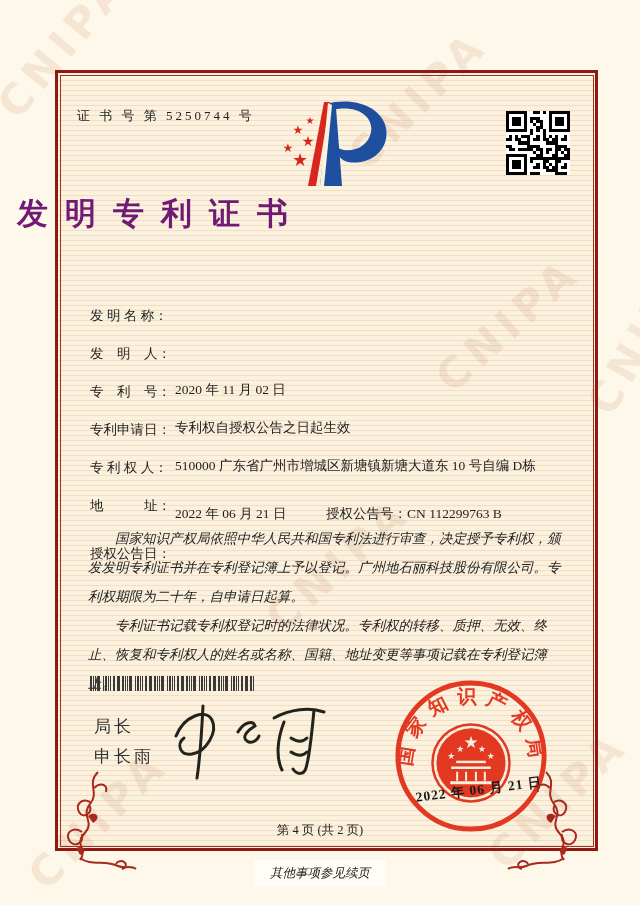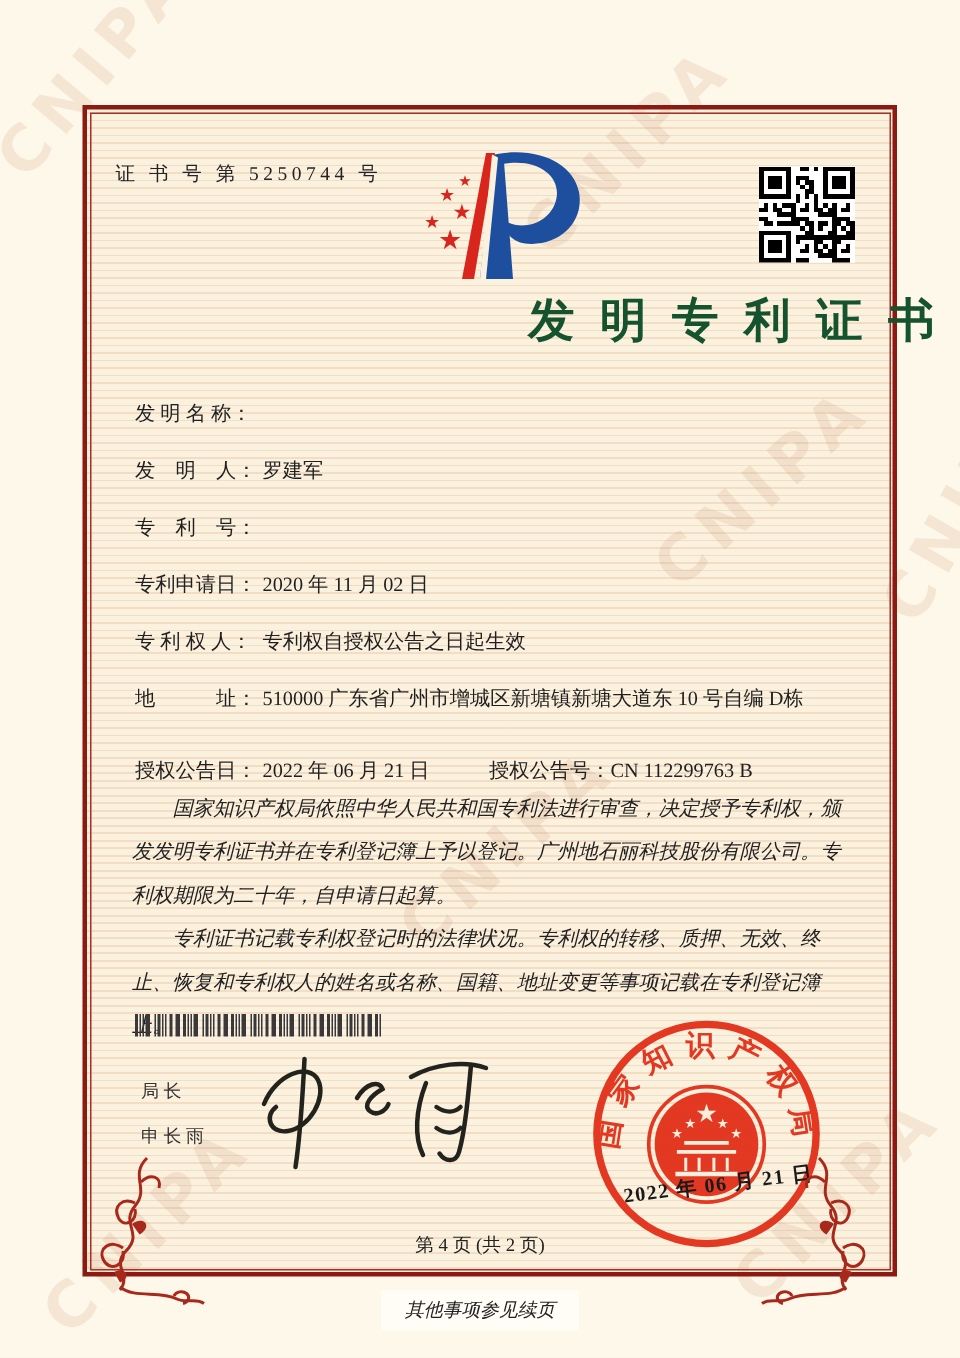--- a/index.html
+++ b/index.html
@@ -35,47 +35,47 @@
   }
   .content{position:absolute;inset:0;z-index:5;border-radius:29px;}
 
   .cert-no{position:absolute;left:77px;top:107px;font-size:13px;letter-spacing:3px;color:#232323;}
 
   .logo{position:absolute;left:252px;top:98px;width:146px;height:90px;}
   .qr{position:absolute;left:506px;top:111px;width:64px;height:64px;background:#fff;}
   .qr svg{display:block;width:64px;height:64px;}
 
   .title{
-    position:absolute;left:0;right:0;top:193px;text-align:right;
-    font-size:31px;font-weight:bold;letter-spacing:17px;text-indent:17px;color:#14532d;
+    position:absolute;left:0;right:0;top:193px;text-align:left;
+    font-size:31px;font-weight:bold;letter-spacing:17px;text-indent:17px;color:#701a75;
   }
 
   .fields{position:absolute;left:90px;top:0;width:480px;font-size:13.5px;}
   .frow{position:absolute;display:flex;width:480px;line-height:19px;}
-  .frow .lbl{flex:0 0 85px;white-space:nowrap;}
+  .frow .lbl{flex:0 0 85px;white-space:nowrap;margin-top:40px;}
   .frow .val{flex:1;}
   .pair2{display:flex;flex:0 0 auto;}
   .pair2 .lbl2{white-space:nowrap;}
   .r1{top:266px}.r2{top:304px}.r3{top:342px}.r4{top:380px}
   .r5{top:418px}.r6{top:456px}.r7{top:504px}
   .r7 .pairA{flex:0 0 236px;display:flex;}
   .r7 .pairA .lbl{flex:0 0 85px;}
 
   .paras{
     position:absolute;left:88px;top:524px;width:481px;
     font-size:13.5px;line-height:29px;font-style:italic;color:#222;
   }
   .paras p{margin:0;text-indent:2em;}
 
   .barcode{position:absolute;left:90px;top:676px;height:15px;display:flex;align-items:stretch;}
   .barcode span{display:block;height:15px;background:#39393b;}
 
   .signer{position:absolute;left:94px;top:712px;
     font-family:"Liberation Sans","DejaVu Sans",sans-serif;
-    font-size:12px;letter-spacing:3px;color:#333;line-height:30px;}
+    font-size:17px;letter-spacing:3px;color:#333;line-height:30px;}
   .sig-svg{position:absolute;left:160px;top:696px;width:180px;height:90px;}
 
   .seal{position:absolute;left:392px;top:677px;width:158px;height:158px;opacity:.95;}
   .seal-date{
     position:absolute;left:384px;top:781px;width:190px;text-align:center;
     font-size:13.5px;font-weight:600;letter-spacing:1px;color:#1a1a1a;
     transform:rotate(-7deg);z-index:6;
   }
 
   .page-no{position:absolute;left:0;right:0;top:822px;text-align:center;font-size:12.5px;color:#222;}
@@ -268,21 +268,20 @@
       </div>
 
     <div class="title">发明专利证书</div>
 
     <div class="fields">
       <div class="frow r1">
         <span class="lbl">发 明 名 称：</span>
       </div>
       <div class="frow r2">
         <span class="lbl">发　明　人：</span>
-        <span class="val">罗建军</span>
       </div>
       <div class="frow r3">
         <span class="lbl">专　利　号：</span>
       </div>
       <div class="frow r4">
         <span class="lbl">专利申请日：</span>
         <span class="val">2020 年 11 月 02 日</span>
       </div>
       <div class="frow r5">
         <span class="lbl">专 利 权 人：</span>

